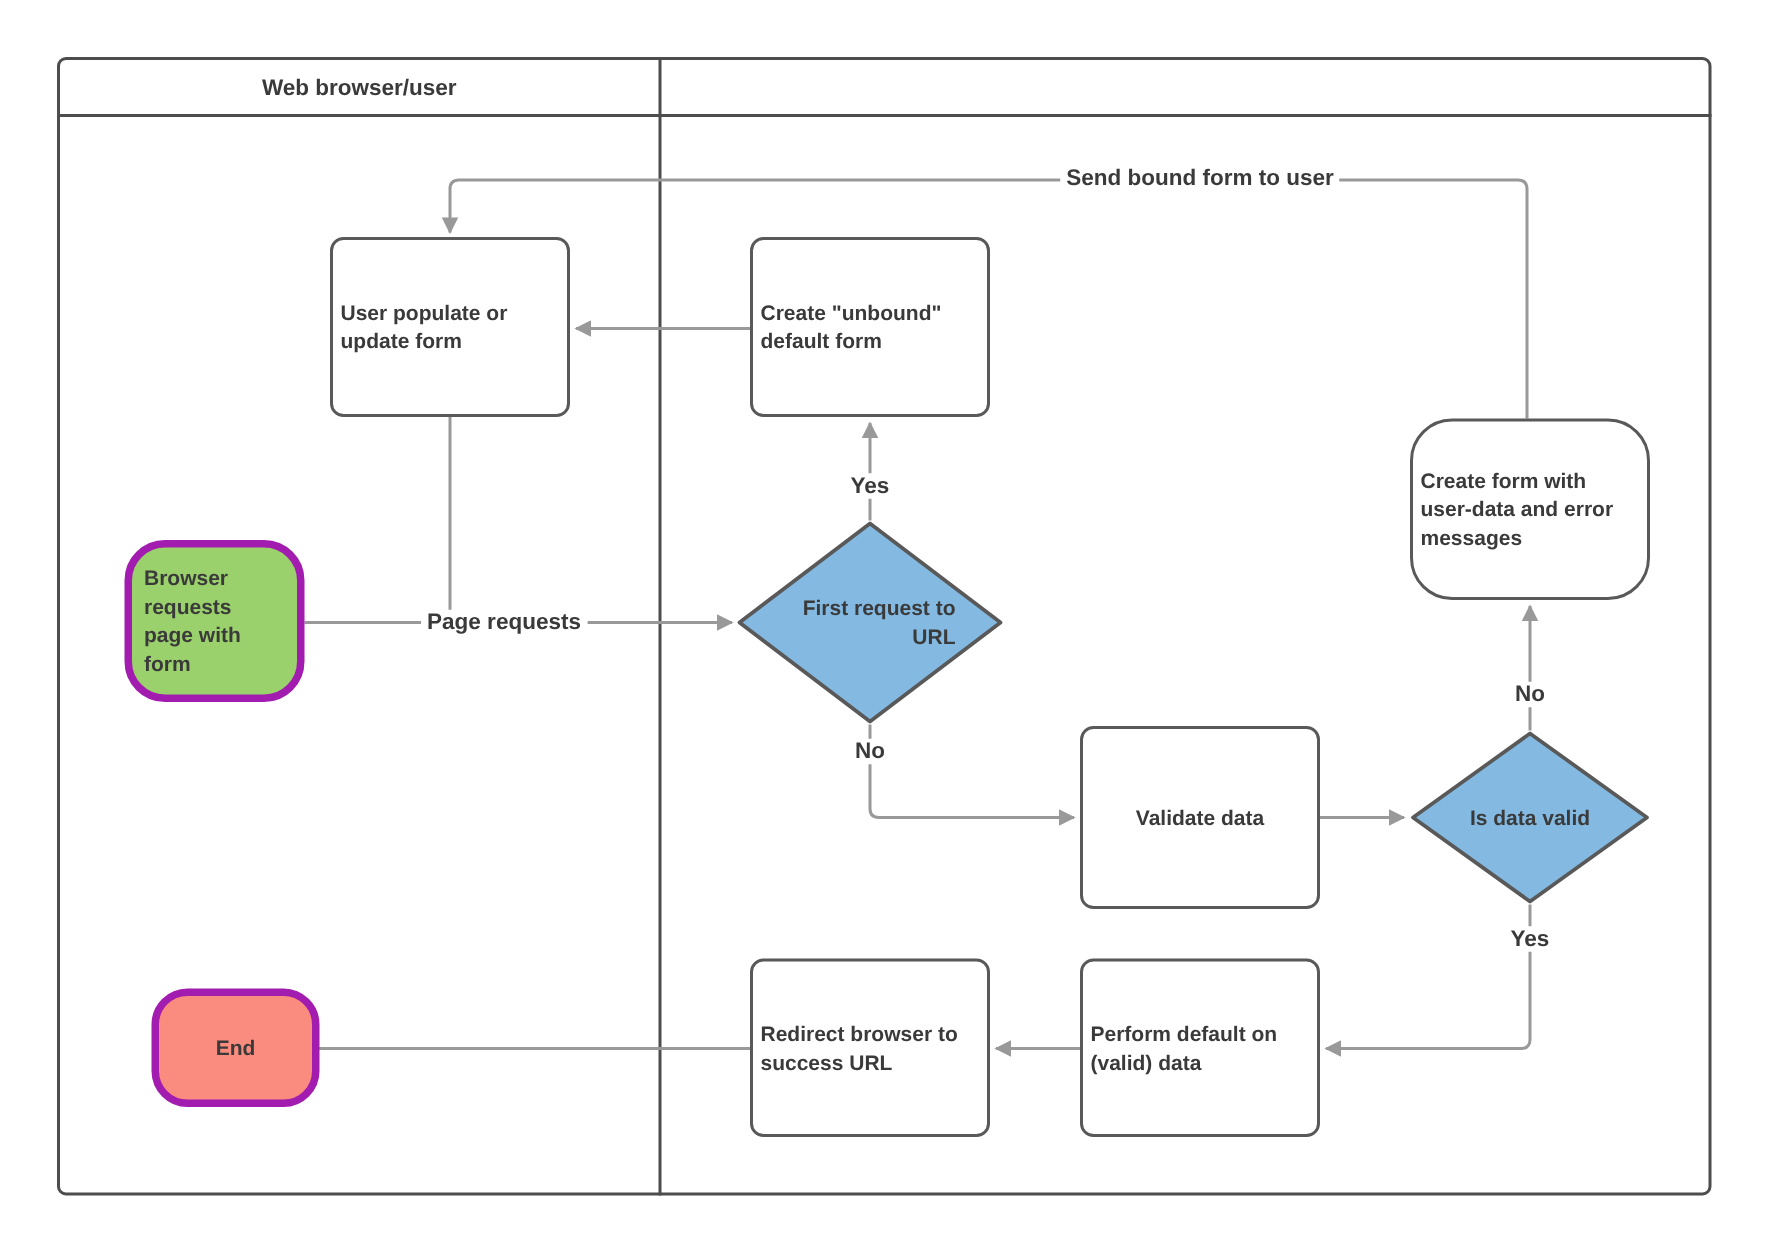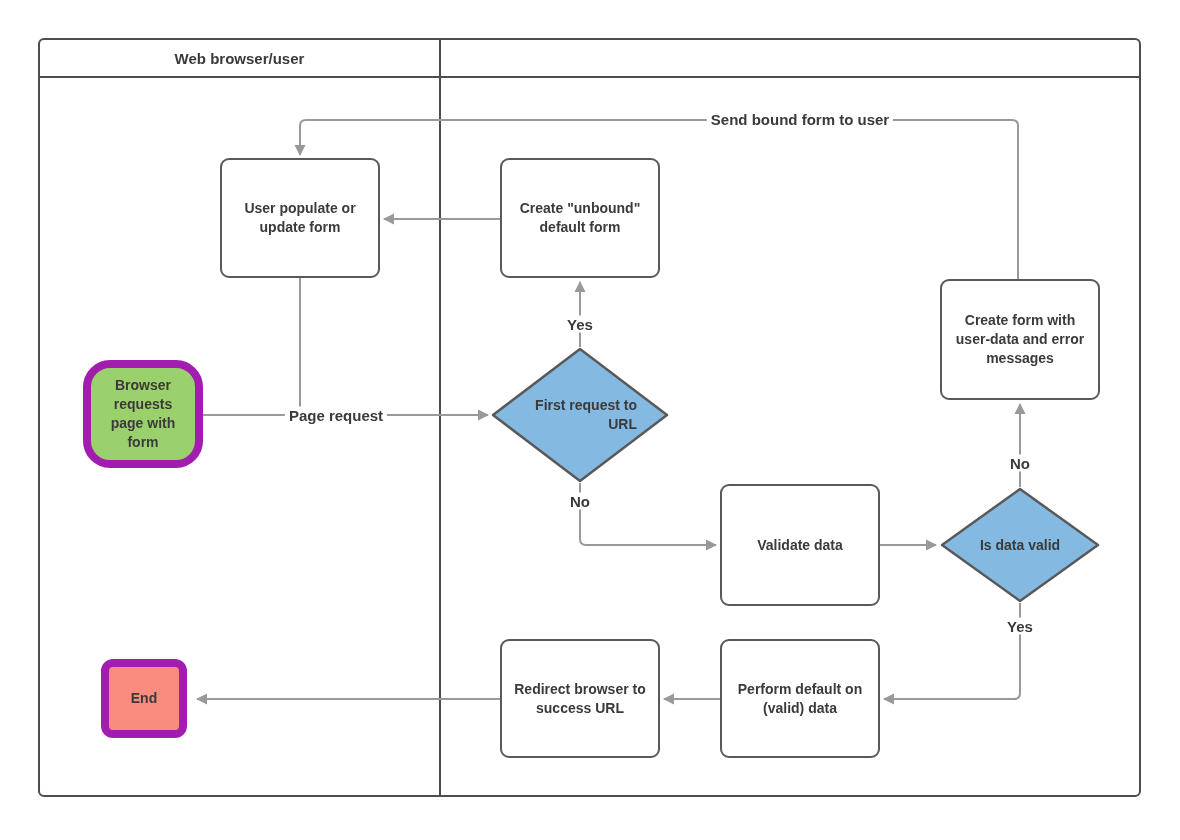--- a/index.html
+++ b/index.html
@@ -28,34 +28,34 @@
   .lane-header.browser { left:40px; width:399px; font-weight:bold; }
   .lane-header.server  { left:441px; width:698px; font-weight:normal; }
 
   
   svg.connectors { position:absolute; left:0; top:0; width:1180px; height:840px; }
   svg.connectors path.edge { stroke:#999999; stroke-width:2; fill:none; }
 
   
   .node {
     position:absolute; box-sizing:border-box; display:flex; align-items:center;
-    justify-content:center; text-align:center; font-weight:bold; font-size:14px;
+    justify-content:center; text-align:left; font-weight:bold; font-size:14px;
     line-height:1.35; color:#3a3a3a;
   }
   .process { background:#ffffff; border:2px solid #595959; border-radius:9px; padding:4px 5px; }
-  .terminator { border:8px solid #a21caf; padding:12px 8px; }
+  .terminator { border:5px solid #a21caf; padding:12px 8px; }
 
   .n-browser-request { left:83px;  top:360px; width:120px; height:108px; background:#9bd16c; border-radius:27px; }
   .n-user-populate   { left:220px; top:158px; width:160px; height:120px; }
   .n-create-unbound  { left:500px; top:158px; width:160px; height:120px; }
   .n-validate        { left:720px; top:484px; width:160px; height:122px; }
-  .n-create-form-errors { left:940px; top:279px; width:160px; height:121px; }
+  .n-create-form-errors { left:940px; top:279px; width:160px; height:121px;border-radius:28px; }
   .n-perform-action  { left:720px; top:639px; width:160px; height:119px; }
   .n-redirect        { left:500px; top:639px; width:160px; height:119px; }
-  .n-end             { left:101px; top:659px; width:86px;  height:79px; background:#f98c7e; border-radius:12px; }
+  .n-end             { left:101px; top:659px; width:112px;  height:79px; background:#f98c7e; border-radius:24px; }
 
   
   .decision { position:absolute; }
   .d-first { left:491px; top:347px; width:178px; height:136px; }
   .d-valid { left:940px; top:487px; width:160px; height:116px; }
   .decision svg { position:absolute; left:0; top:0; width:100%; height:100%; }
   .decision polygon { fill:#84bae2; stroke:#595959; stroke-width:2.5; stroke-linejoin:round; }
   .decision .node-label {
     position:absolute; left:0; top:0; right:0; bottom:0; display:flex;
     align-items:center; justify-content:center; text-align:right;
@@ -155,20 +155,20 @@
   </div>
 
   <div class="node process n-redirect">
     <span>Redirect browser to success URL</span>
   </div>
 
   <div class="node terminator n-end">
     <span>End</span>
   </div>
 
-  <div class="edge-label el-page-request">Page request</div>
+  <div class="edge-label el-page-request">Page requests</div>
   <div class="edge-label el-yes-first">Yes</div>
   <div class="edge-label el-no-first">No</div>
   <div class="edge-label el-send-bound">Send bound form to user</div>
   <div class="edge-label el-no-valid">No</div>
   <div class="edge-label el-yes-valid">Yes</div>
 
 </div>
 
 </body></html>

